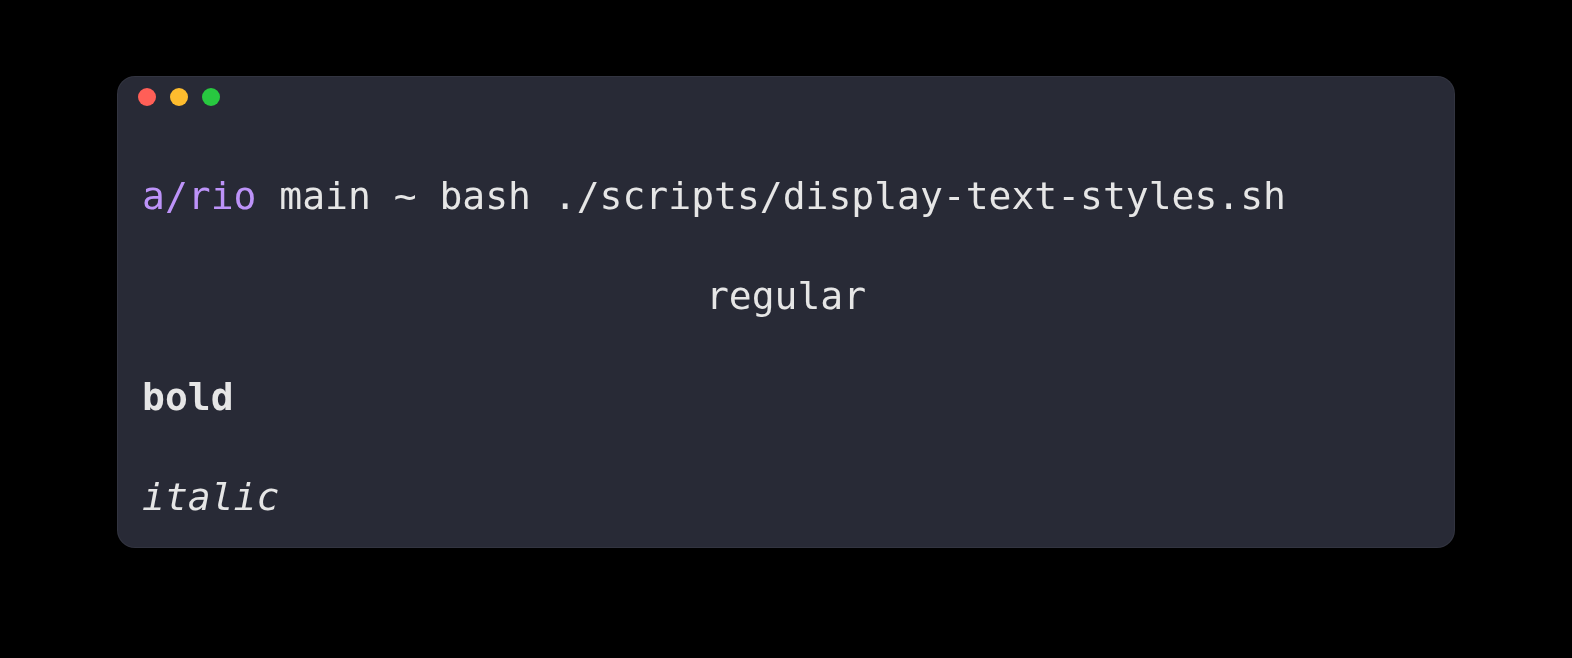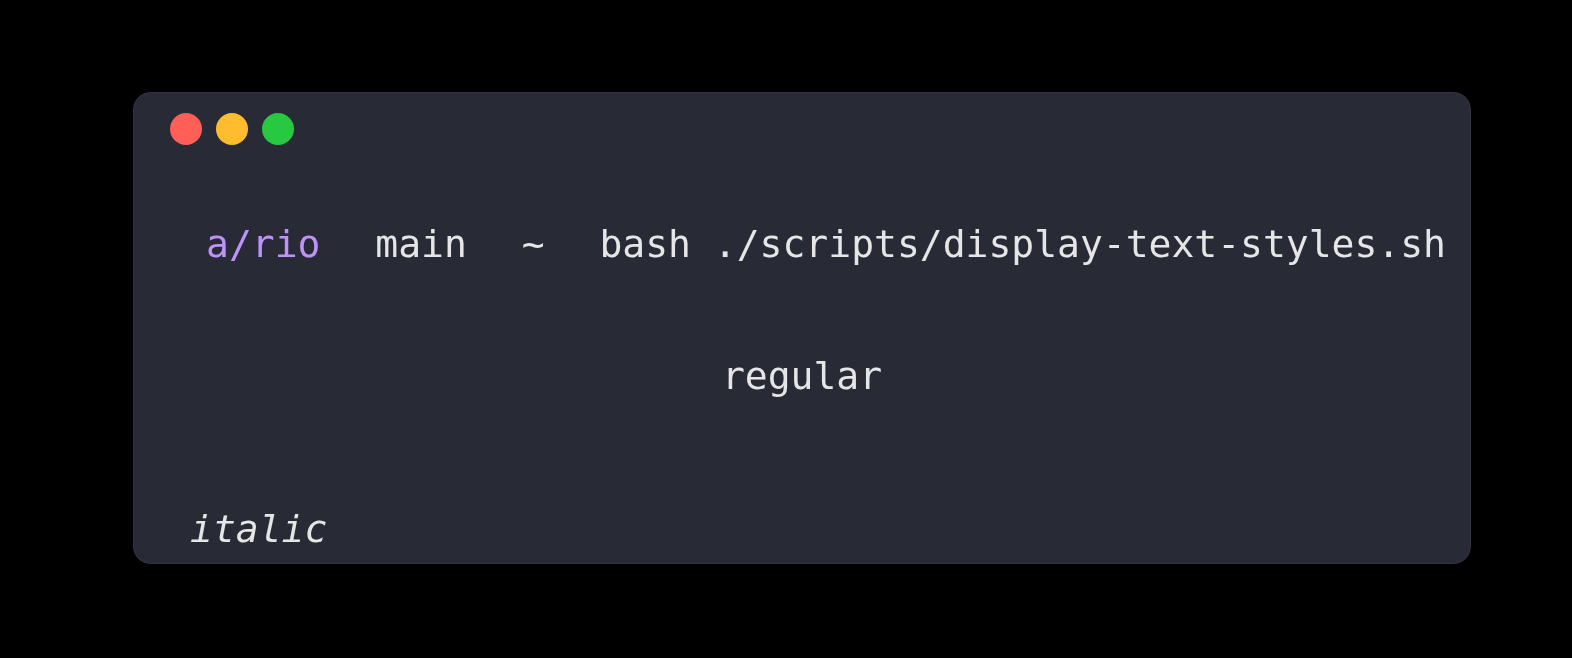--- a/index.html
+++ b/index.html
@@ -1,17 +1,17 @@
 <!DOCTYPE html>
 <html><head>
   <meta charset="utf-8">
   <style>
     * {
       margin: 0;
-      padding: 16px;
+      padding: 0;
       box-sizing: border-box;
     }
     body {
       background: #000000;
       width: 1572px;
       height: 658px;
       display: flex;
       align-items: flex-start;
       justify-content: center;
       padding-top: 76px;
@@ -47,30 +47,31 @@
       line-height: 1.32;
       color: #e6e6e6;
       white-space: pre;
     }
     .path   { color: #bd93f9; }
     .branch { color: #e6e6e6; }
     .tilde  { color: #e6e6e6; }
     .cmd    { color: #e6e6e6; }
     .regular { font-weight: 400; text-align: center; }
     .bold    { font-weight: 700; }
-    .italic  { font-style: italic; margin-top: 20px; }
+    .italic  { font-style: italic; }
   </style>
 </head>
 <body>
 
 <div class="terminal-window">
   <div class="titlebar">
     <div class="traffic-light traffic-close"></div>
     <div class="traffic-light traffic-min"></div>
     <div class="traffic-light traffic-max"></div>
   </div>
   <div class="terminal-body">
 <div><span class="path">a/rio</span> <span class="branch">main</span> <span class="tilde">~</span> <span class="cmd">bash ./scripts/display-text-styles.sh</span></div>
 <div class="regular">regular</div>
+<div class="bold">bold</div>
 <div class="italic">italic</div>
 
   </div>
 </div>
 
 </body></html>

